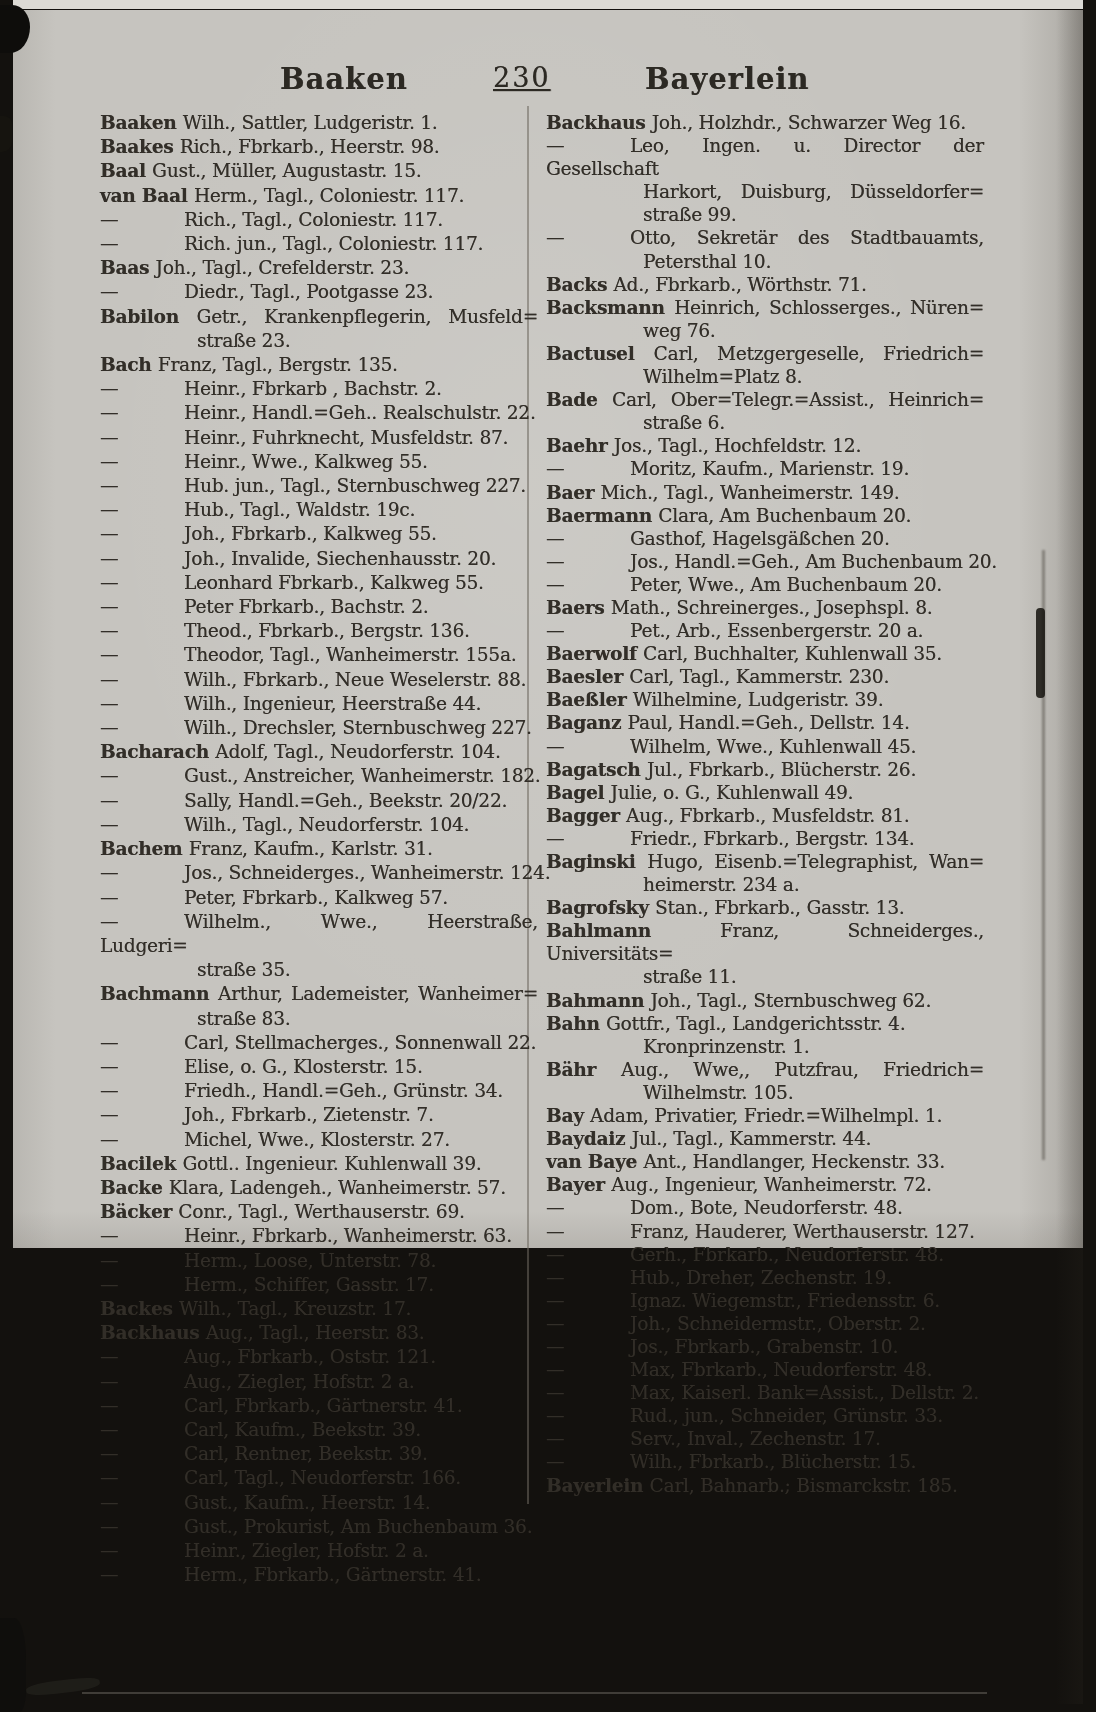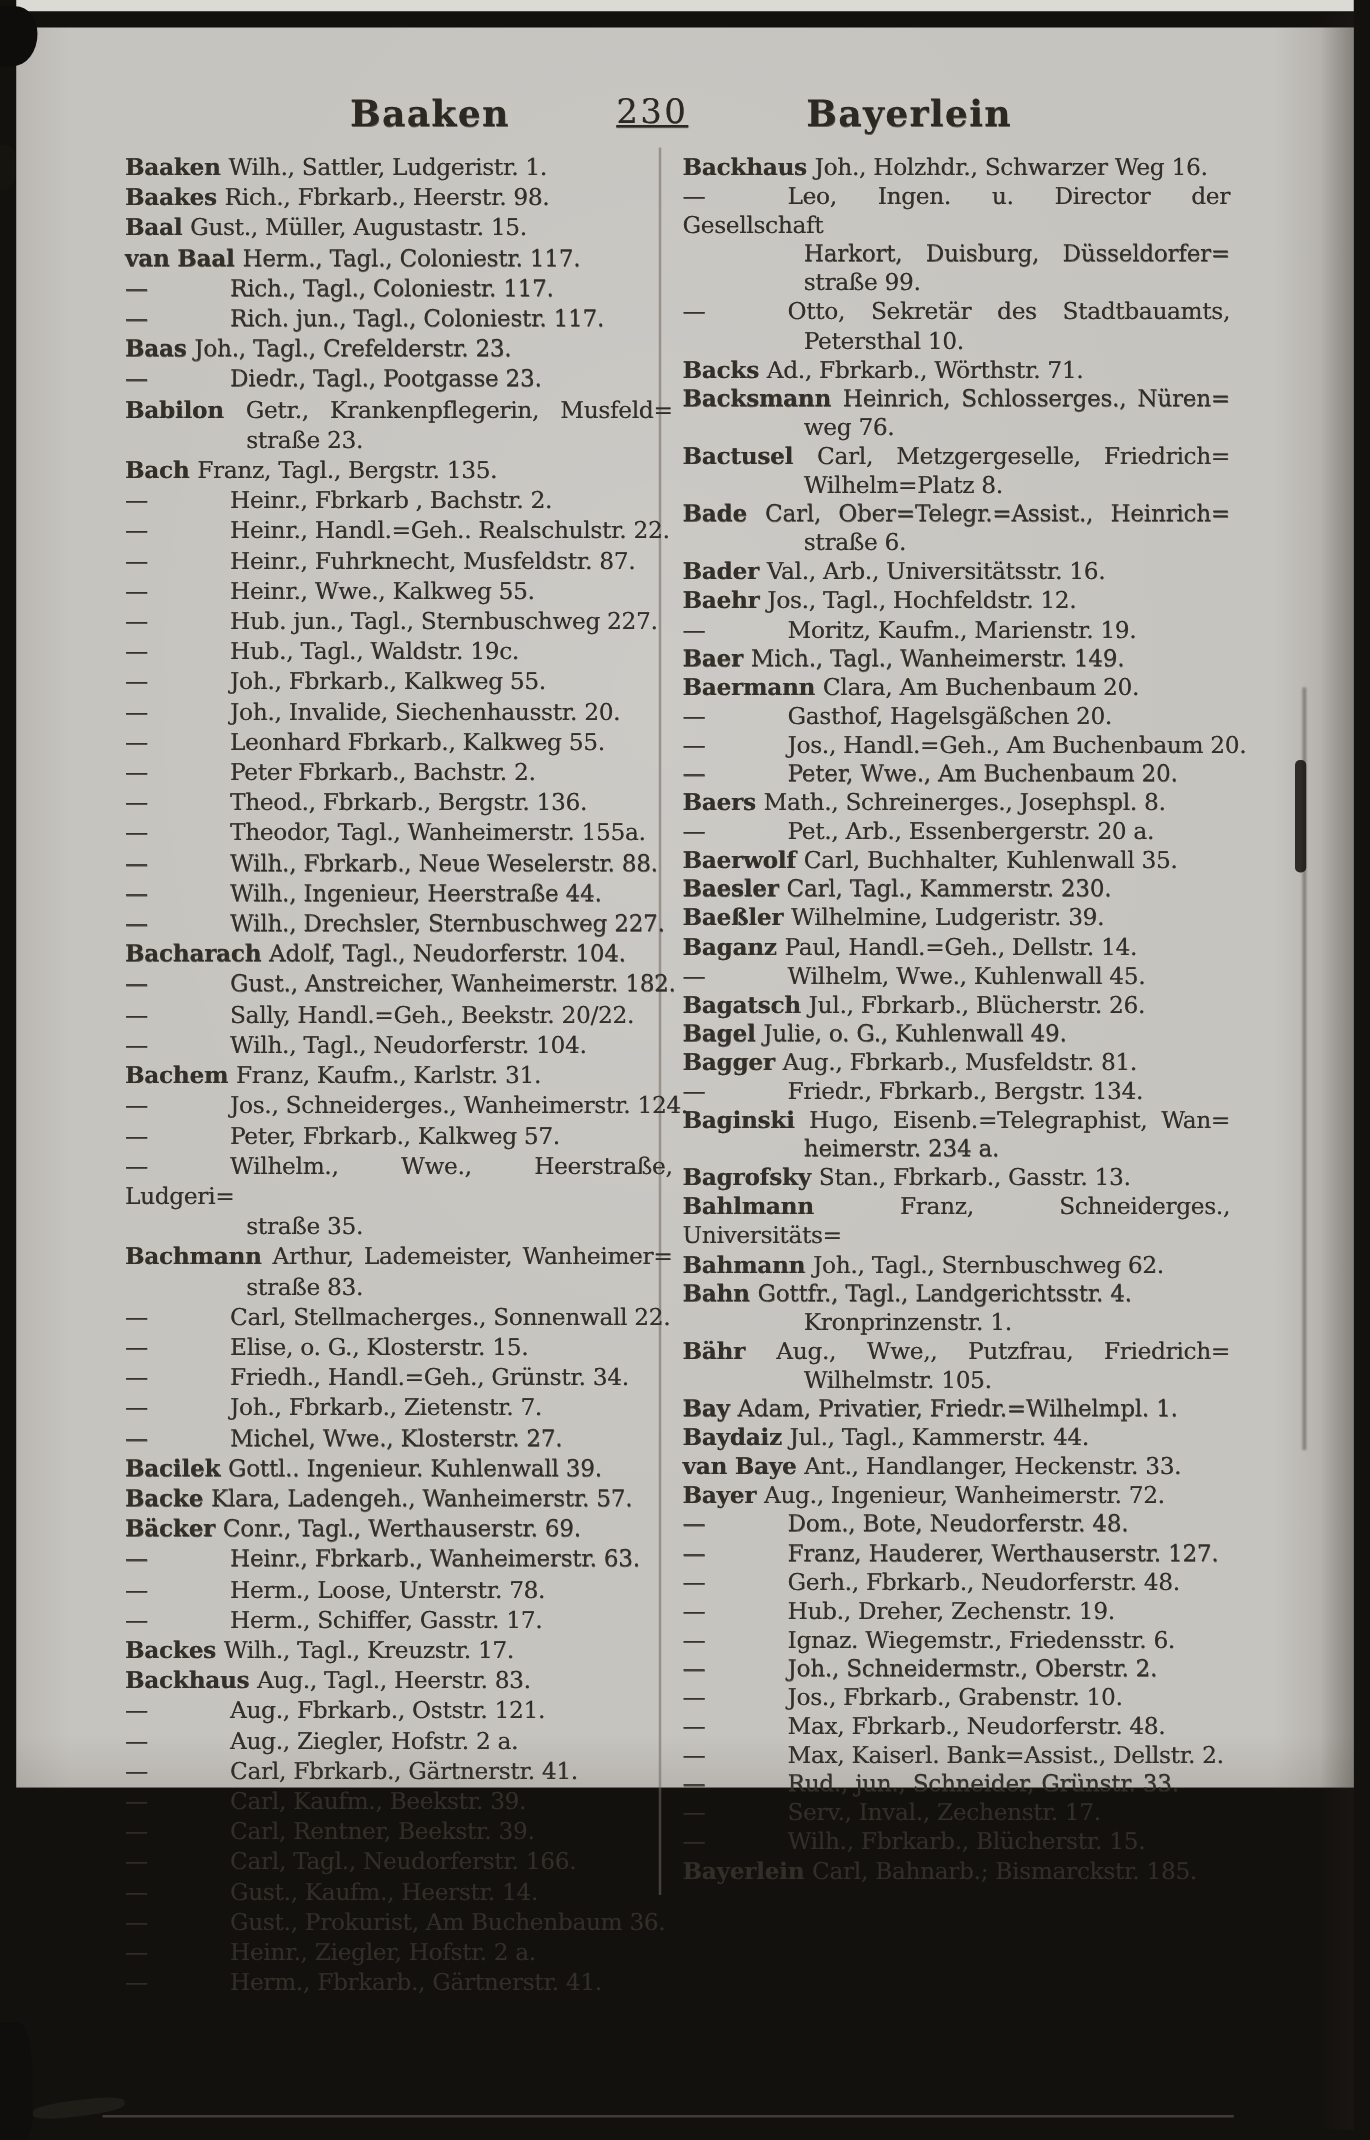--- a/index.html
+++ b/index.html
@@ -2,27 +2,26 @@
 <html><head>
 <meta charset="utf-8">
 <style>
   html,body{margin:0;padding:0;}
   body{
     width:1096px;height:1712px;position:relative;overflow:hidden;
     background:#13110e;
     font-family:"DejaVu Serif", serif;
   }
   .paper{
-    position:absolute;left:13px;top:10px;width:1070px;height:1408px;
+    position:absolute;left:13px;top:10px;width:1070px;height:1238px;
     background:#c6c4bf;
     background-image:
       radial-gradient(ellipse at 48% 38%, rgba(255,255,255,0.10) 0%, rgba(255,255,255,0) 55%),
       linear-gradient(90deg, rgba(70,64,56,0.10) 0%, rgba(70,64,56,0) 4%, rgba(70,64,56,0) 94%, rgba(70,64,56,0.22) 100%),
       linear-gradient(0deg, rgba(70,64,56,0.12) 0%, rgba(70,64,56,0) 3%);
-    margin-top: 12px;
   }
   .top-edge{position:absolute;left:13px;top:0;width:1070px;height:9px;background:#dcdad5;}
   .header{position:absolute;top:52px;left:0;width:1070px;height:40px;color:#2c2923;}
   .header .hword{position:absolute;font-size:29px;font-weight:bold;letter-spacing:1px;
     text-shadow:0.3px 0.3px 0.4px rgba(35,31,26,0.6);}
   .h-left{left:267px;}
   .h-num{left:480px;font-weight:normal !important;font-size:27px !important;letter-spacing:2px !important;text-decoration:underline;}
   .h-right{left:632px;}
   .col{position:absolute;top:101px;width:438px;color:#322e28;}
   .col-left{left:87px;}
@@ -269,23 +268,20 @@
       </div>
       <div class="entry">
         <div class="line just"><span class="surname">Bactusel </span><span>Carl, Metzgergeselle, Friedrich=</span></div>
         <div class="line cont">Wilhelm=Platz 8.</div>
       </div>
       <div class="entry">
         <div class="line just"><span class="surname">Bade </span><span>Carl, Ober=Telegr.=Assist., Heinrich=</span></div>
         <div class="line cont">straße 6.</div>
       </div>
       <div class="entry">
-        <div class="line"><span class="surname">Bader </span><span>Val., Arb., Universitätsstr. 16.</span></div>
-      </div>
-      <div class="entry">
         <div class="line"><span class="surname">Baehr </span><span>Jos., Tagl., Hochfeldstr. 12.</span></div>
       </div>
       <div class="entry">
         <div class="line"><span class="dash">—</span><span>Moritz, Kaufm., Marienstr. 19.</span></div>
       </div>
       <div class="entry">
         <div class="line"><span class="surname">Baer </span><span>Mich., Tagl., Wanheimerstr. 149.</span></div>
       </div>
       <div class="entry">
         <div class="line"><span class="surname">Baermann </span><span>Clara, Am Buchenbaum 20.</span></div>
@@ -334,20 +330,21 @@
       </div>
       <div class="entry">
         <div class="line just"><span class="surname">Baginski </span><span>Hugo, Eisenb.=Telegraphist, Wan=</span></div>
         <div class="line cont">heimerstr. 234 a.</div>
       </div>
       <div class="entry">
         <div class="line"><span class="surname">Bagrofsky </span><span>Stan., Fbrkarb., Gasstr. 13.</span></div>
       </div>
       <div class="entry">
         <div class="line just"><span class="surname">Bahlmann </span><span>Franz, Schneiderges., Universitäts=</span></div>
+        <div class="line cont">straße 11.</div>
       </div>
       <div class="entry">
         <div class="line"><span class="surname">Bahmann </span><span>Joh., Tagl., Sternbuschweg 62.</span></div>
       </div>
       <div class="entry">
         <div class="line"><span class="surname">Bahn </span><span>Gottfr., Tagl., Landgerichtsstr. 4.</span></div>
       </div>
       <div class="entry">
         <div class="line cont">Kronprinzenstr. 1.</div>
       </div>

